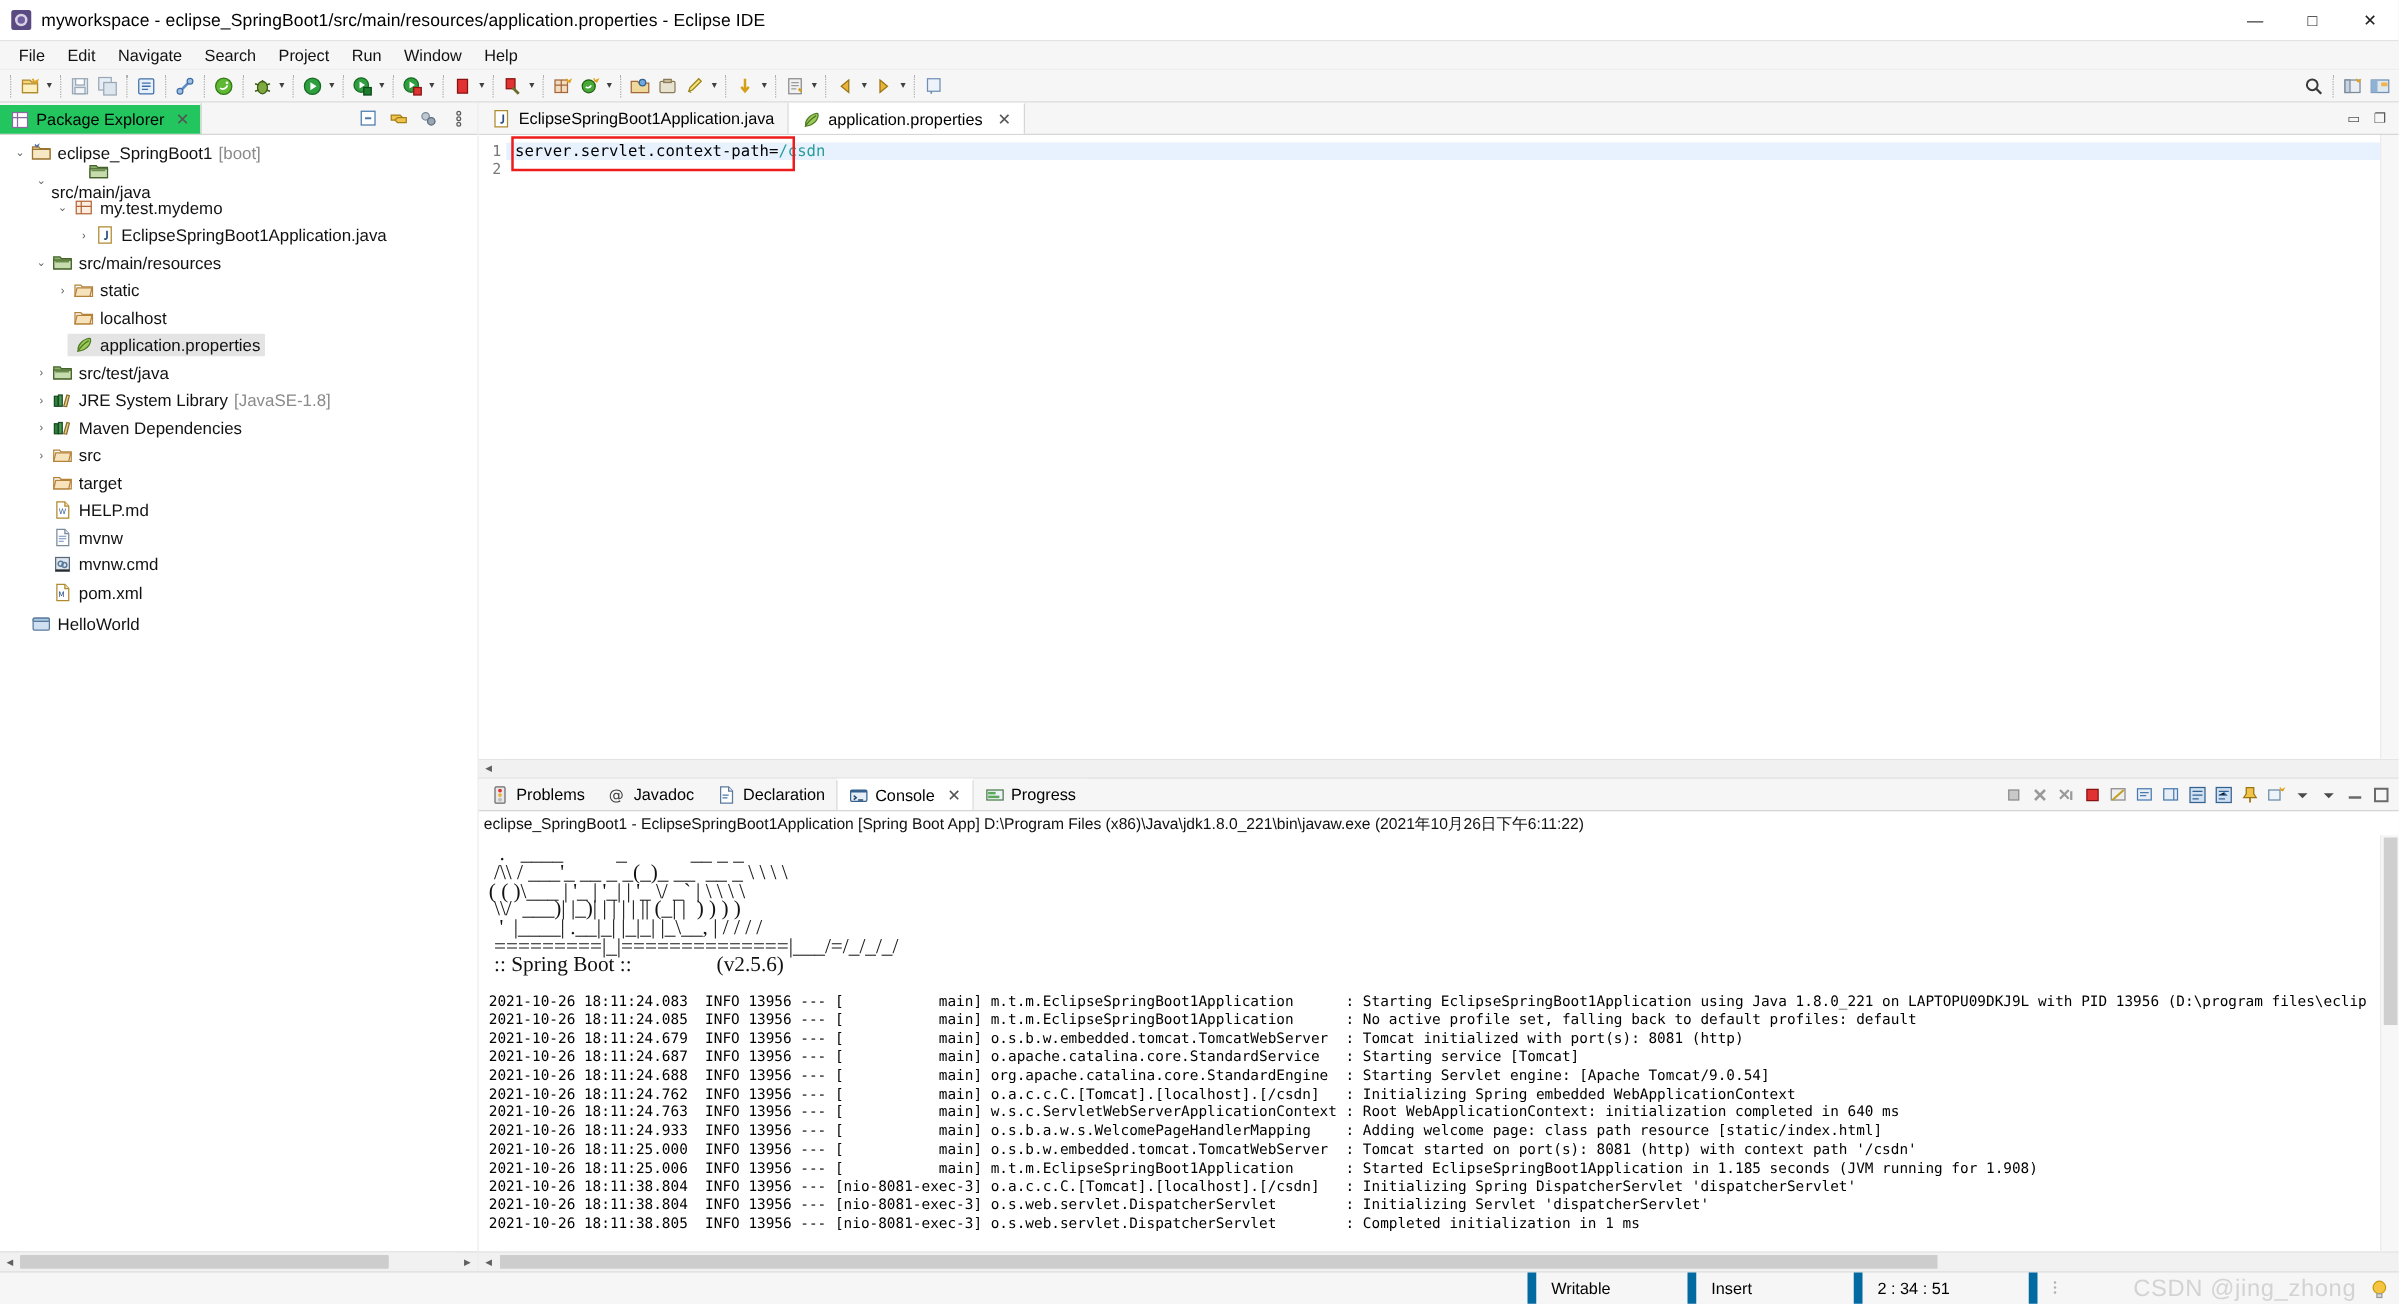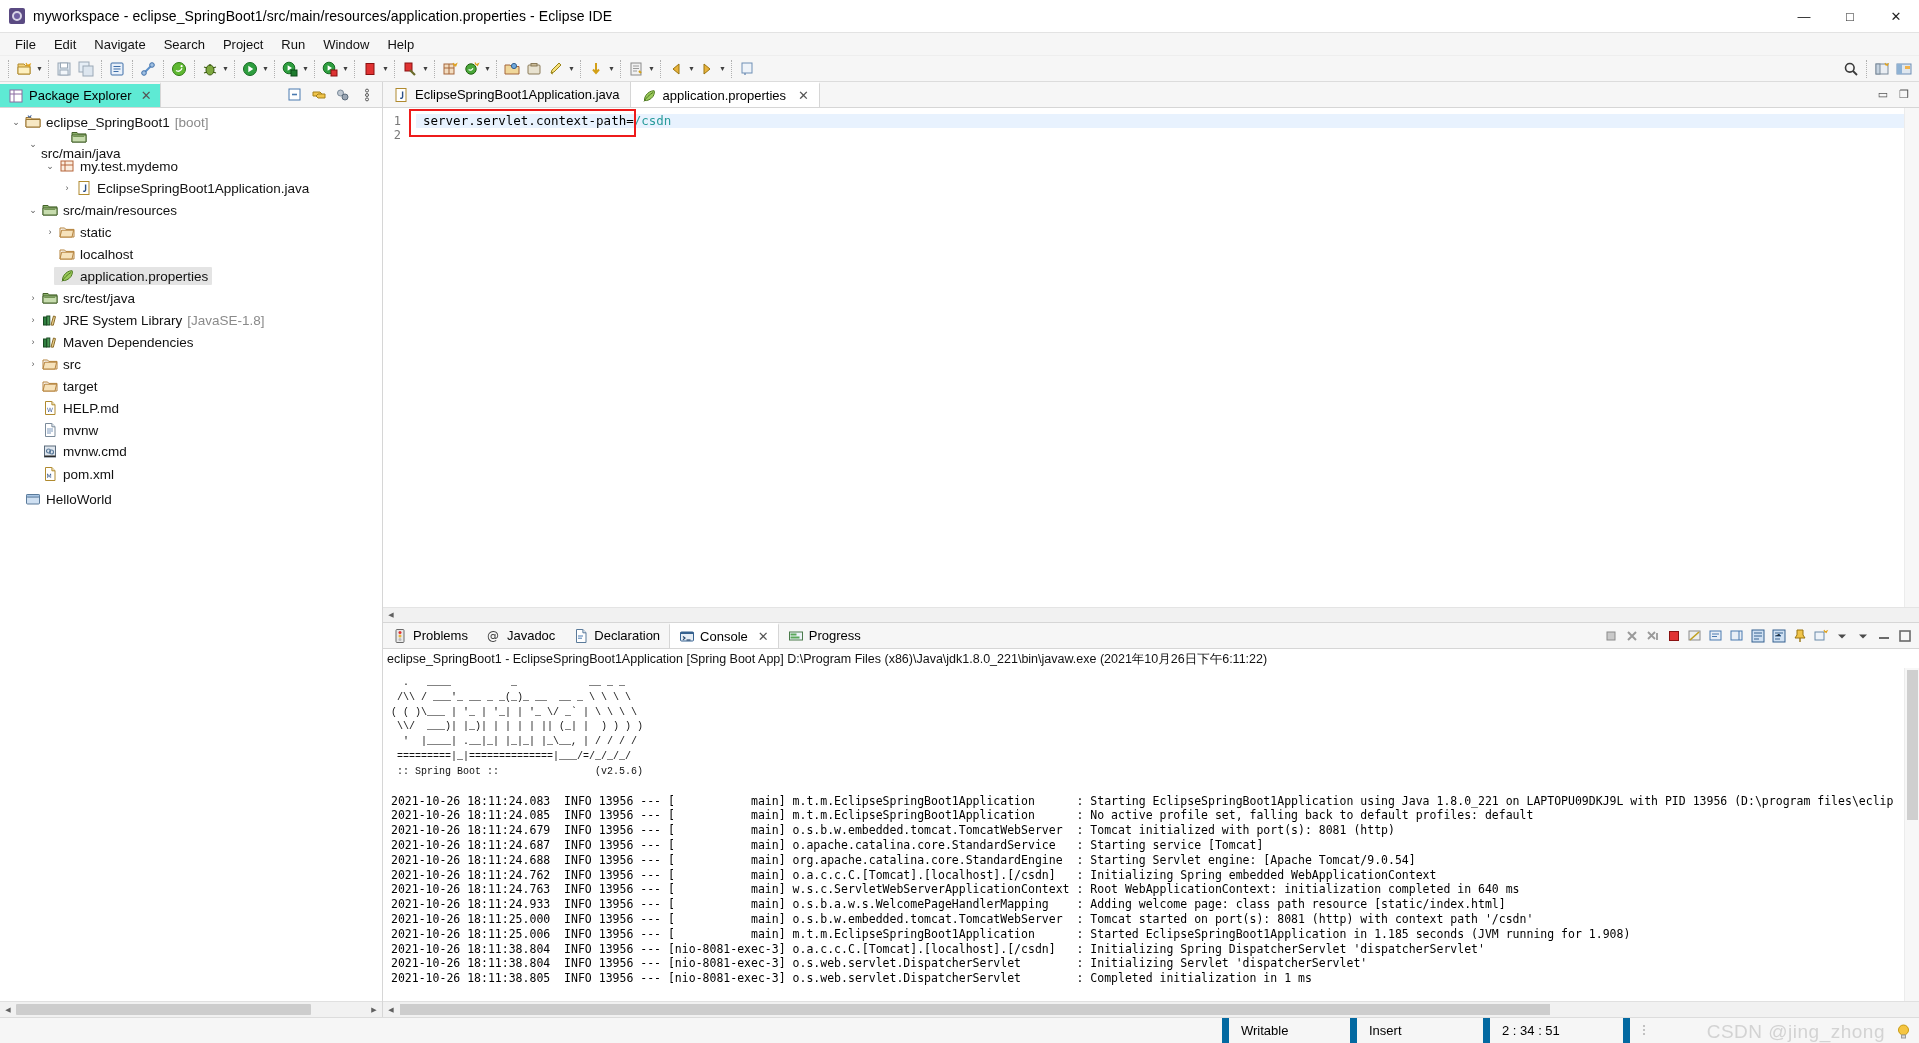--- a/index.html
+++ b/index.html
@@ -46,21 +46,21 @@
   .ic { width:16px; height:16px; display:block; }
 
   
   .body { flex:1 1 auto; display:flex; min-height:0; }
 
   
   .left { width:383px; flex:0 0 383px; display:flex; flex-direction:column;
       background:#ffffff; border-right:1px solid #d6d6d6; min-height:0;}
   .pe-tabrow { height:26px; display:flex; align-items:stretch; background:#f6f6f6;
       border-bottom:1px solid #d6d6d6; flex:0 0 26px; }
-  .pe-tab { display:flex; align-items:center; gap:5px; padding:0 8px; background:#5eead4;
+  .pe-tab { display:flex; align-items:center; gap:5px; padding:0 8px; background:#22c55e;
       border-right:1px solid #d6d6d6; border-top:2px solid #f6f6f6; font-size:13px;}
   .pe-tab .x { font-size:13px; color:#555; margin-left:4px; }
   .pe-tools { margin-left:auto; display:flex; align-items:center; gap:2px; padding-right:4px; }
   .pe-tool { width:22px; height:22px; display:flex; align-items:center; justify-content:center; }
 
   .tree { flex:1 1 auto; overflow:hidden; padding-top:3px; background:#fff; position:relative;}
   .trow { height:22px; display:flex; align-items:center; font-size:13.5px; white-space:nowrap; }
   .twist { width:16px; height:22px; display:flex; align-items:center; justify-content:center;
       font-size:9px; color:#5a5a5a; flex:0 0 16px;}
   .tico { width:18px; height:16px; margin-right:4px; flex:0 0 18px; display:flex; align-items:center; justify-content:center;}
@@ -90,21 +90,21 @@
   .ed-tool { width:20px; height:22px; display:flex; align-items:center; justify-content:center; font-size:11px; color:#555;}
 
   .ed-body { flex:1 1 auto; display:flex; position:relative; background:#fff; min-height:0; overflow:hidden;}
   .gutter { width:22px; flex:0 0 22px; background:#fff; border-right:1px solid #fff;
       font-family:"DejaVu Sans Mono", monospace; font-size:12px; color:#787878;
       text-align:right; padding-top:6px; }
   .gline { height:14px; line-height:14px; padding-right:3px; }
   .code { flex:1 1 auto; padding-top:6px; font-family:"DejaVu Sans Mono", monospace;
       font-size:12.5px; position:relative; }
   .cline { height:14px; line-height:14px; padding-left:7px; white-space:pre; }
-  .cline.cur { background:#e8f2fe;margin-left:11px; }
+  .cline.cur { background:#e8f2fe; }
   .tok-val { color:#2a9c9c; }
   .redbox { position:absolute; left:4px; top:1px; width:227px; height:28px;
       border:2px solid #ee1b1b; pointer-events:none; }
 
   .ed-vscroll { width:15px; flex:0 0 15px; background:#f7f7f7; border-left:1px solid #ececec; }
   .ed-hscroll { height:15px; flex:0 0 15px; background:#f1f1f1; display:flex; align-items:center;
       border-top:1px solid #e4e4e4;}
 
   
   .console-zone { flex:1 1 auto; display:flex; flex-direction:column; min-height:0; background:#fff;
@@ -120,21 +120,21 @@
   .cs-head { height:19px; flex:0 0 19px; font-size:12.5px; padding-left:4px; padding-top:2px;
       background:#fff; color:#111; white-space:nowrap; overflow:hidden;}
   .cs-body { flex:1 1 auto; display:flex; min-height:0; background:#fff; overflow:hidden; position:relative;}
   .cs-text { flex:1 1 auto; font-family:"DejaVu Sans Mono", monospace; font-size:11.5px;
       line-height:14.8px; padding:8px 0 0 8px; white-space:pre; overflow:hidden; color:#000;}
   .cs-vscroll { width:15px; flex:0 0 15px; background:#f7f7f7; border-left:1px solid #ececec; position:relative;}
   .cs-vthumb { position:absolute; left:2px; top:2px; width:11px; height:150px; background:#cfcfcf;}
   .cs-hscroll { height:16px; flex:0 0 16px; background:#f1f1f1; display:flex; align-items:center;
       border-top:1px solid #e0e0e0;}
   .hs-thumb2 { height:11px; width:1150px; background:#cdcdcd; margin-left:1px;}
-  .banner { font-family:Liberation Mono, monospace; font-size:10px; line-height:14.8px;
+  .banner { font-family:Liberation Serif, serif; font-size:17px; line-height:14.8px;
      color:#111; white-space:pre; }
 
   
   .statusbar { height:26px; flex:0 0 26px; background:#f6f6f6; border-top:1px solid #dcdcdc;
       display:flex; align-items:center; position:relative; font-size:13px;}
   .sb-cell { height:26px; display:flex; align-items:center; padding:0 12px; border-left:7px solid #0369a1;}
   .sb-first { border-left:none; }
   .watermark { position:absolute; right:34px; top:3px; font-size:19px; color:#d3d3d3;
       font-family:"Liberation Sans", sans-serif; letter-spacing:.5px;}
   .bulb { position:absolute; right:8px; top:6px; width:15px; height:16px;}

